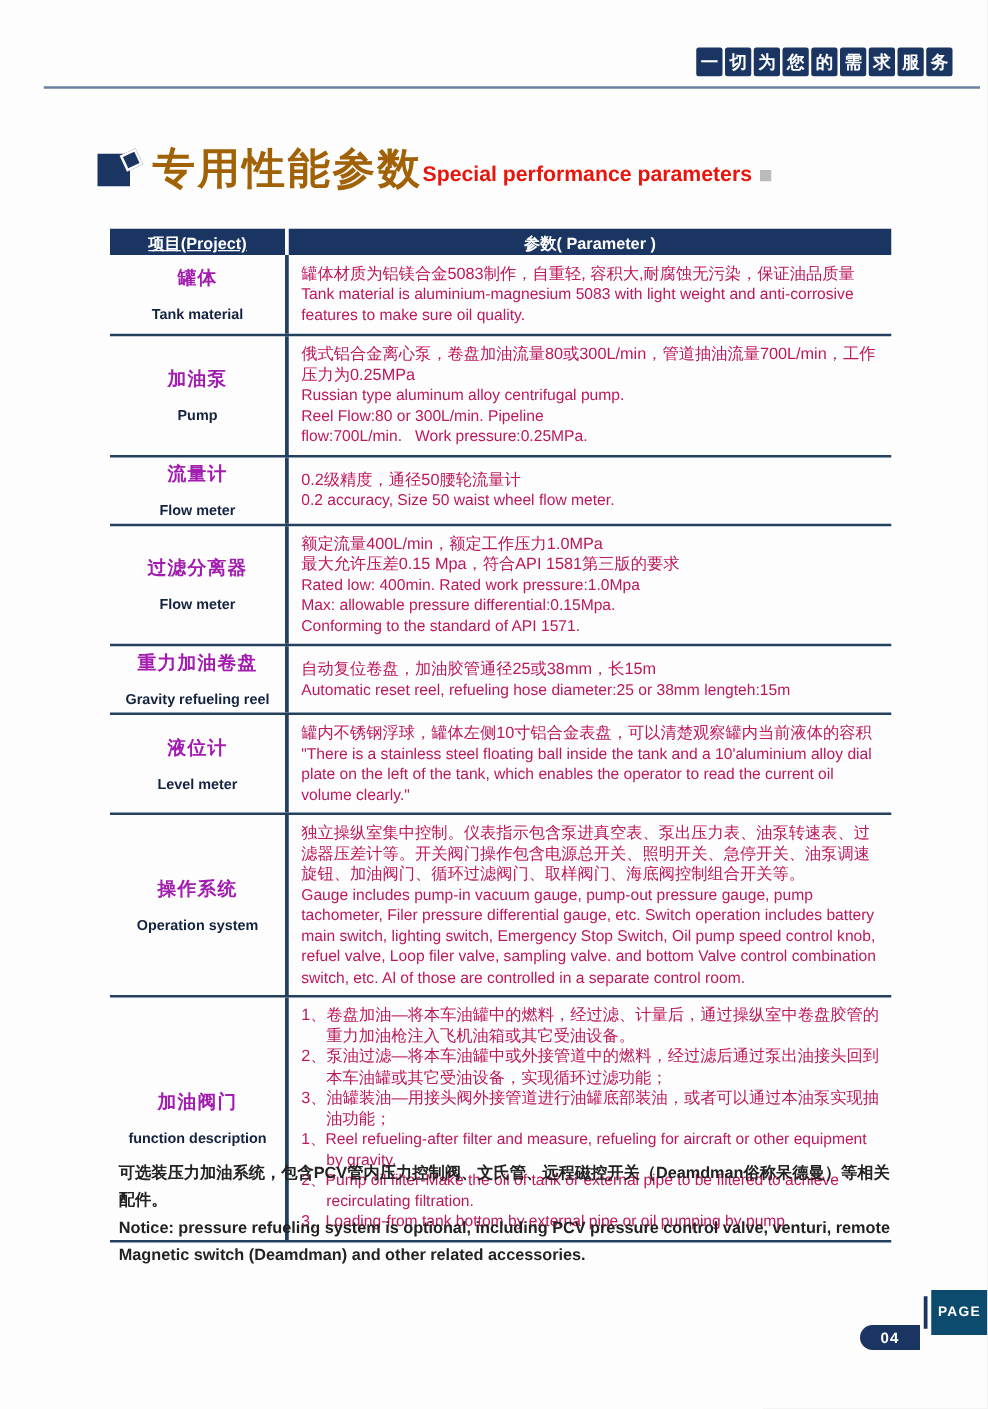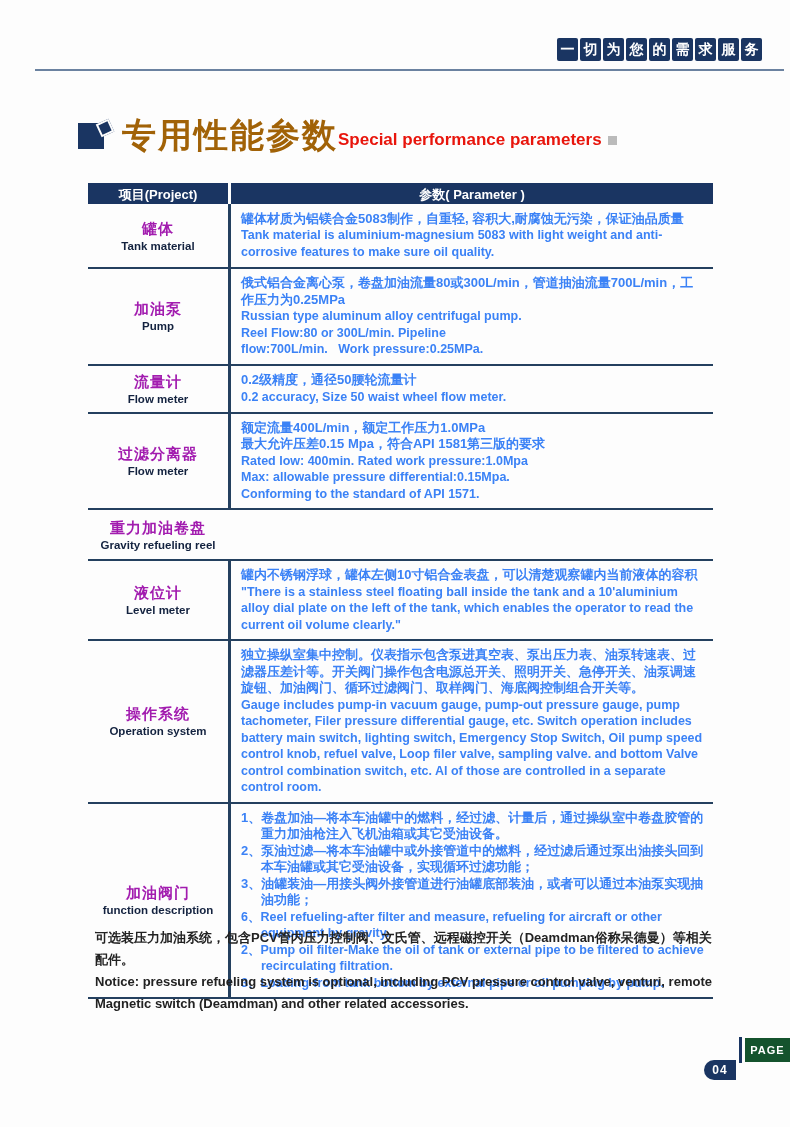--- a/index.html
+++ b/index.html
@@ -31,66 +31,66 @@
   .title-en { font-size:17px; font-weight:bold; color:#e8150c; margin-left:0; margin-bottom:2px; }
   .title-dot { width:9px; height:9px; background:#bbb; margin-left:6px; margin-bottom:7px; }
 
   
   .spec-table { position:absolute; top:183px; left:88px; width:625px; }
   .thead { display:flex; }
   .th {
     background:#1a3562; color:#fff; font-weight:bold; font-size:13px;
     text-align:center; padding:3px 0; height:21px;
   }
-  .th-project { width:140px; margin-right:3px; }
+  .th-project { width:140px; margin-right:3px;text-decoration:underline; }
   .th-param { flex:1; }
 
   .spec-row { display:flex; border-bottom:2px solid #24405f; }
   .spec-row:nth-of-type(1){ min-height:65px; }
   .spec-row:nth-of-type(2){ min-height:82px; }
   .spec-row:nth-of-type(3){ min-height:48px; }
   .spec-row:nth-of-type(4){ min-height:82px; }
   .spec-row:nth-of-type(5){ min-height:51px; }
   .spec-row:nth-of-type(6){ min-height:74px; }
   .spec-row:nth-of-type(7){ min-height:137px; }
   .spec-row:nth-of-type(8){ min-height:154px; }
 
   .cell-name {
     width:140px; display:flex; flex-direction:column; align-items:center;
     justify-content:center; text-align:center; padding:4px 2px;
   }
   .name-zh { font-size:15px; font-weight:bold; color:#a21caf; letter-spacing:1px;text-align:center; }
-  .name-en { font-size:11.5px; font-weight:bold; color:#13223f; margin-top:1px; }
+  .name-en { font-size:11.5px; font-weight:bold; color:#13223f; margin-top:14px; }
 
   .cell-param {
     flex:1; border-left:3px solid #24405f; padding:6px 8px 6px 10px;
     display:flex; flex-direction:column; justify-content:center;
   }
   .param-line {
-    font-size:12.5px; font-weight:bold; color:#3b82f6;
+    font-size:12.5px; font-weight:normal; color:#be185d;
     line-height:16.5px; white-space:pre-wrap;
   }
   .param-line.zh { font-size:13px; }
   .param-line.hang { padding-left:20px; text-indent:-20px; }
 
   
   .notice { position:absolute; top:927px; left:95px; width:618px; }
   .notice-line { font-size:13px; font-weight:bold; color:#222; line-height:22px; white-space:pre-wrap; }
 
   
   .page-footer { position:absolute; top:1019px; right:0; display:flex; align-items:center; }
   .page-pill {
     background:#1a3562; color:#fff; font-weight:bold; font-size:12px; letter-spacing:1px;
-    width:32px; height:20px; border-radius:10px 0 0 10px;
+    width:48px; height:20px; border-radius:10px 0 0 10px;
     display:flex; align-items:center; justify-content:center;margin-top:41px;
   }
   .page-sep { width:3px; height:26px; background:#1a3562; margin:0 3px; }
   .page-label {
-    background:#14532d; color:#fff; font-weight:bold; font-size:11px; letter-spacing:1px;
-    width:45px; height:24px; display:flex; align-items:center; justify-content:center;
+    background:#0c4a6e; color:#fff; font-weight:bold; font-size:11px; letter-spacing:1px;
+    width:45px; height:36px; display:flex; align-items:center; justify-content:center;
   }
 </style>
 </head>
 <body>
 
 <div class="page">
 
   <div class="slogan">
       <div class="banner-tile">一</div>
       <div class="banner-tile">切</div>
@@ -163,20 +163,24 @@
             <div class="param-line en">Rated low: 400min. Rated work pressure:1.0Mpa</div>
             <div class="param-line en">Max: allowable pressure differential:0.15Mpa.</div>
             <div class="param-line en">Conforming to the standard of API 1571.</div>
           </div>
         </div>
         <div class="spec-row">
           <div class="cell-name">
             <div class="name-zh">重力加油卷盘</div>
             <div class="name-en">Gravity refueling reel</div>
           </div>
+          <div class="cell-param">
+            <div class="param-line zh">自动复位卷盘，加油胶管通径25或38mm，长15m</div>
+            <div class="param-line en">Automatic reset reel, refueling hose diameter:25 or 38mm lengteh:15m</div>
+          </div>
         </div>
         <div class="spec-row">
           <div class="cell-name">
             <div class="name-zh">液位计</div>
             <div class="name-en">Level meter</div>
           </div>
           <div class="cell-param">
             <div class="param-line zh">罐内不锈钢浮球，罐体左侧10寸铝合金表盘，可以清楚观察罐内当前液体的容积</div>
             <div class="param-line en">"There is a stainless steel floating ball inside the tank and a 10'aluminium alloy dial plate on the left of the tank, which enables the operator to read the current oil volume clearly."</div>
           </div>
@@ -193,21 +197,21 @@
         </div>
         <div class="spec-row">
           <div class="cell-name">
             <div class="name-zh">加油阀门</div>
             <div class="name-en">function description</div>
           </div>
           <div class="cell-param">
             <div class="param-line zh hang">1、卷盘加油—将本车油罐中的燃料，经过滤、计量后，通过操纵室中卷盘胶管的重力加油枪注入飞机油箱或其它受油设备。</div>
             <div class="param-line zh hang">2、泵油过滤—将本车油罐中或外接管道中的燃料，经过滤后通过泵出油接头回到本车油罐或其它受油设备，实现循环过滤功能；</div>
             <div class="param-line zh hang">3、油罐装油—用接头阀外接管道进行油罐底部装油，或者可以通过本油泵实现抽油功能；</div>
-            <div class="param-line en hang">6、Reel refueling-after filter and measure, refueling for aircraft or other equipment by gravity.</div>
+            <div class="param-line en hang">1、Reel refueling-after filter and measure, refueling for aircraft or other equipment by gravity.</div>
             <div class="param-line en hang">2、Pump oil filter-Make the oil of tank or external pipe to be filtered to achieve recirculating filtration.</div>
             <div class="param-line en hang">3、Loading-from tank bottom by external pipe or oil pumping by pump.</div>
           </div>
         </div>
       </div>
   </div>
 
   <div class="notice">
       <div class="notice-line">可选装压力加油系统，包含PCV管内压力控制阀、文氏管、远程磁控开关（Deamdman俗称呆德曼）等相关配件。</div>
       <div class="notice-line">Notice: pressure refueling system is optional, including PCV pressure control valve, venturi, remote Magnetic switch (Deamdman) and other related accessories.</div>

